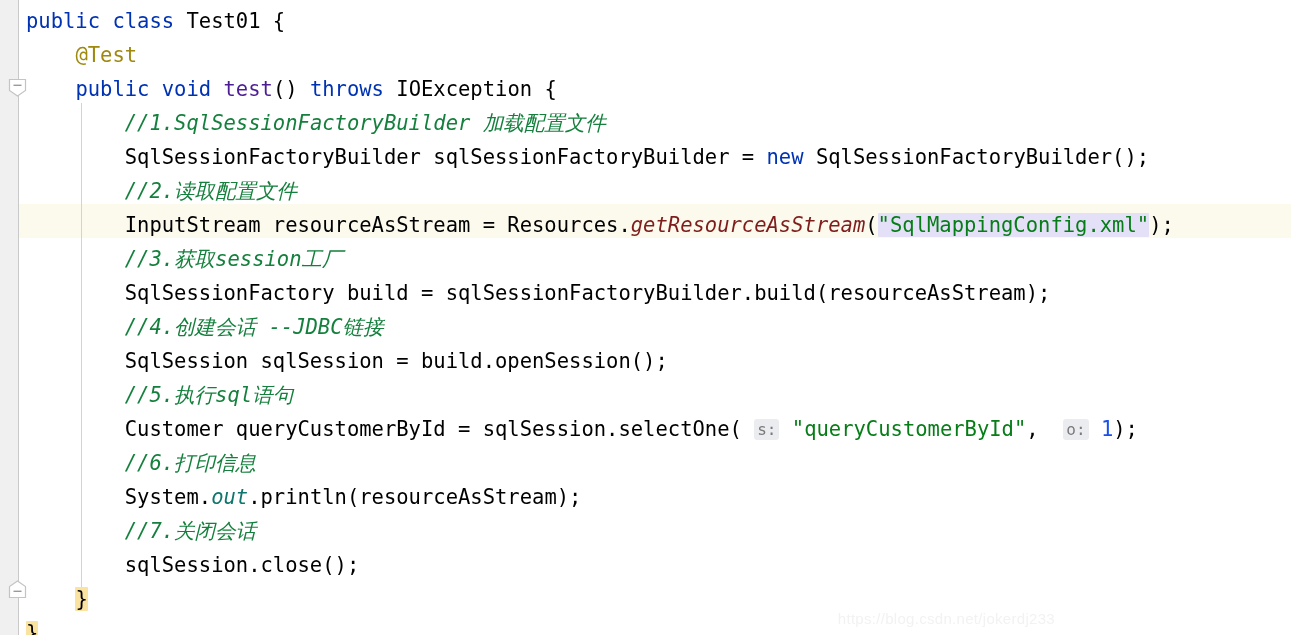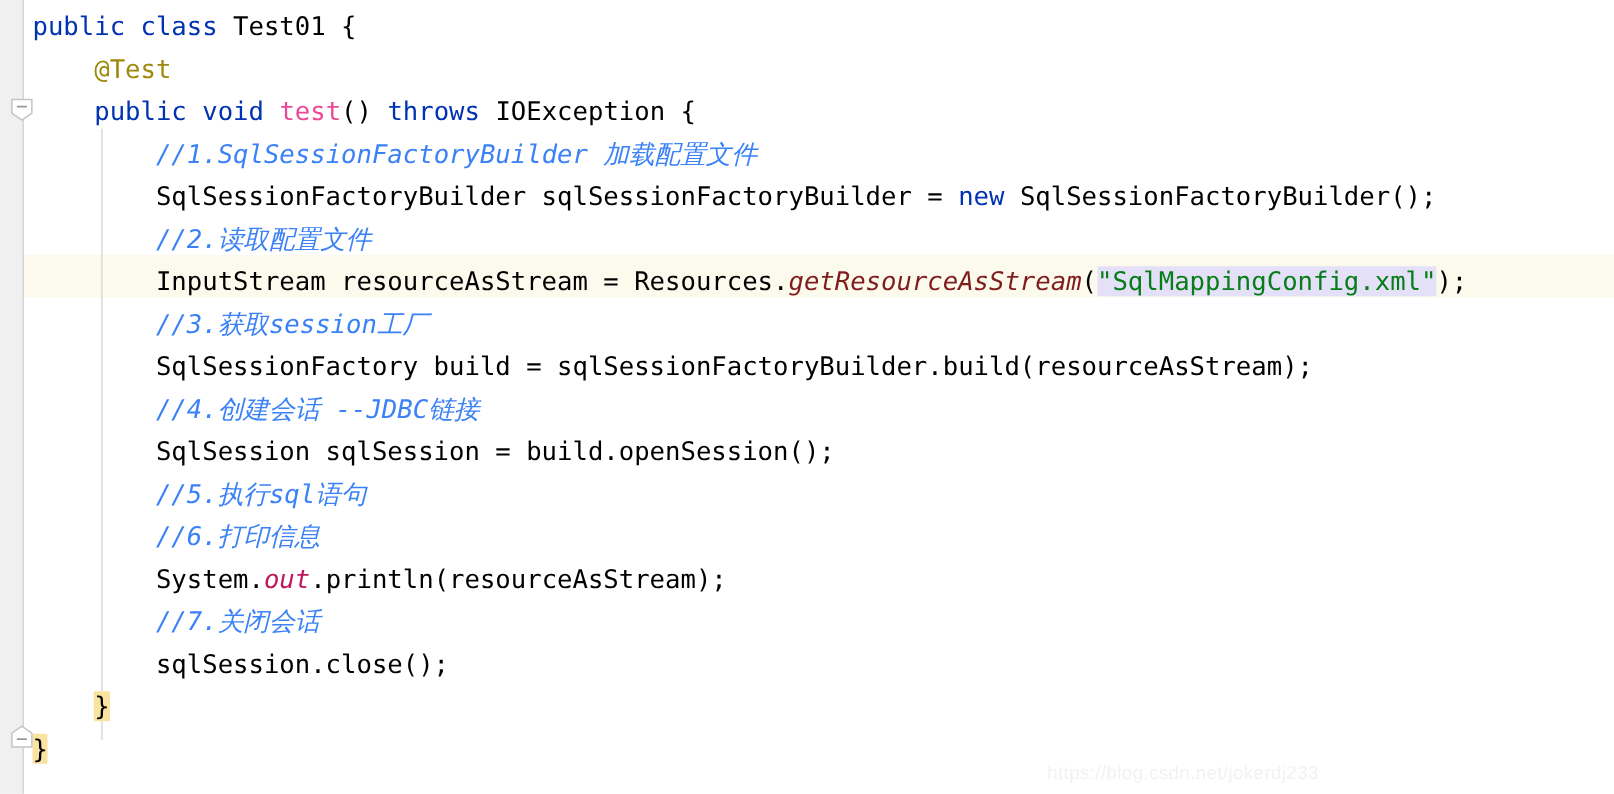--- a/index.html
+++ b/index.html
@@ -74,26 +74,26 @@
     white-space: pre;
     padding-left: 26px;
     color: #000000;
     letter-spacing: 0px;
   }
 
   
   .kw      { color: #0033b3; }
   .cls     { color: #000000; }
   .anno    { color: #9e880d; }
-  .mname   { color: #ec4899; }
+  .mname   { color: #4c1d95; }
   .mcall   { color: #7f1d1d; font-style: italic; }
-  .statfld { color: #be185d; font-style: italic; }
+  .statfld { color: #0f766e; font-style: italic; }
   .str     { color: #067d17; }
   .num     { color: #1750eb; }
-  .cmt     { color: #3b82f6; font-style: italic; }
+  .cmt     { color: #15803d; font-style: italic; }
   .plain   { color: #000000; }
 
   
   .str-hl {
     background: #e4e0f7;
     border-radius: 1px;
   }
 
   
   .hint {
@@ -167,20 +167,21 @@
       <div class="line"><span class="plain">    </span><span class="kw">public</span><span class="plain"> </span><span class="kw">void</span><span class="plain"> </span><span class="mname">test</span><span class="plain">() </span><span class="kw">throws</span><span class="plain"> IOException {</span></div>
       <div class="line"><span class="plain">        </span><span class="cmt">//1.SqlSessionFactoryBuilder 加载配置文件</span></div>
       <div class="line"><span class="plain">        SqlSessionFactoryBuilder sqlSessionFactoryBuilder = </span><span class="kw">new</span><span class="plain"> SqlSessionFactoryBuilder();</span></div>
       <div class="line"><span class="plain">        </span><span class="cmt">//2.读取配置文件</span></div>
       <div class="line"><span class="plain">        InputStream resourceAsStream = Resources.</span><span class="mcall">getResourceAsStream</span><span class="plain">(</span><span class="str str-hl">"SqlMappingConfig.xml"</span><span class="plain">);</span></div>
       <div class="line"><span class="plain">        </span><span class="cmt">//3.获取session工厂</span></div>
       <div class="line"><span class="plain">        SqlSessionFactory build = sqlSessionFactoryBuilder.build(resourceAsStream);</span></div>
       <div class="line"><span class="plain">        </span><span class="cmt">//4.创建会话 --JDBC链接</span></div>
       <div class="line"><span class="plain">        SqlSession sqlSession = build.openSession();</span></div>
       <div class="line"><span class="plain">        </span><span class="cmt">//5.执行sql语句</span></div>
+      <div class="line"><span class="plain">        Customer queryCustomerById = sqlSession.selectOne( </span><span class="hint">s:</span><span class="plain"> </span><span class="str">"queryCustomerById"</span><span class="plain">,  </span><span class="hint">o:</span><span class="plain"> </span><span class="num">1</span><span class="plain">);</span></div>
       <div class="line"><span class="plain">        </span><span class="cmt">//6.打印信息</span></div>
       <div class="line"><span class="plain">        System.</span><span class="statfld">out</span><span class="plain">.println(resourceAsStream);</span></div>
       <div class="line"><span class="plain">        </span><span class="cmt">//7.关闭会话</span></div>
       <div class="line"><span class="plain">        sqlSession.close();</span></div>
       <div class="line"><span class="plain">    </span><span class="plain brace-match">}</span></div>
       <div class="line"><span class="plain brace-match">}</span></div>
     </div>
 
   <div class="watermark">https://blog.csdn.net/jokerdj233</div>
 

